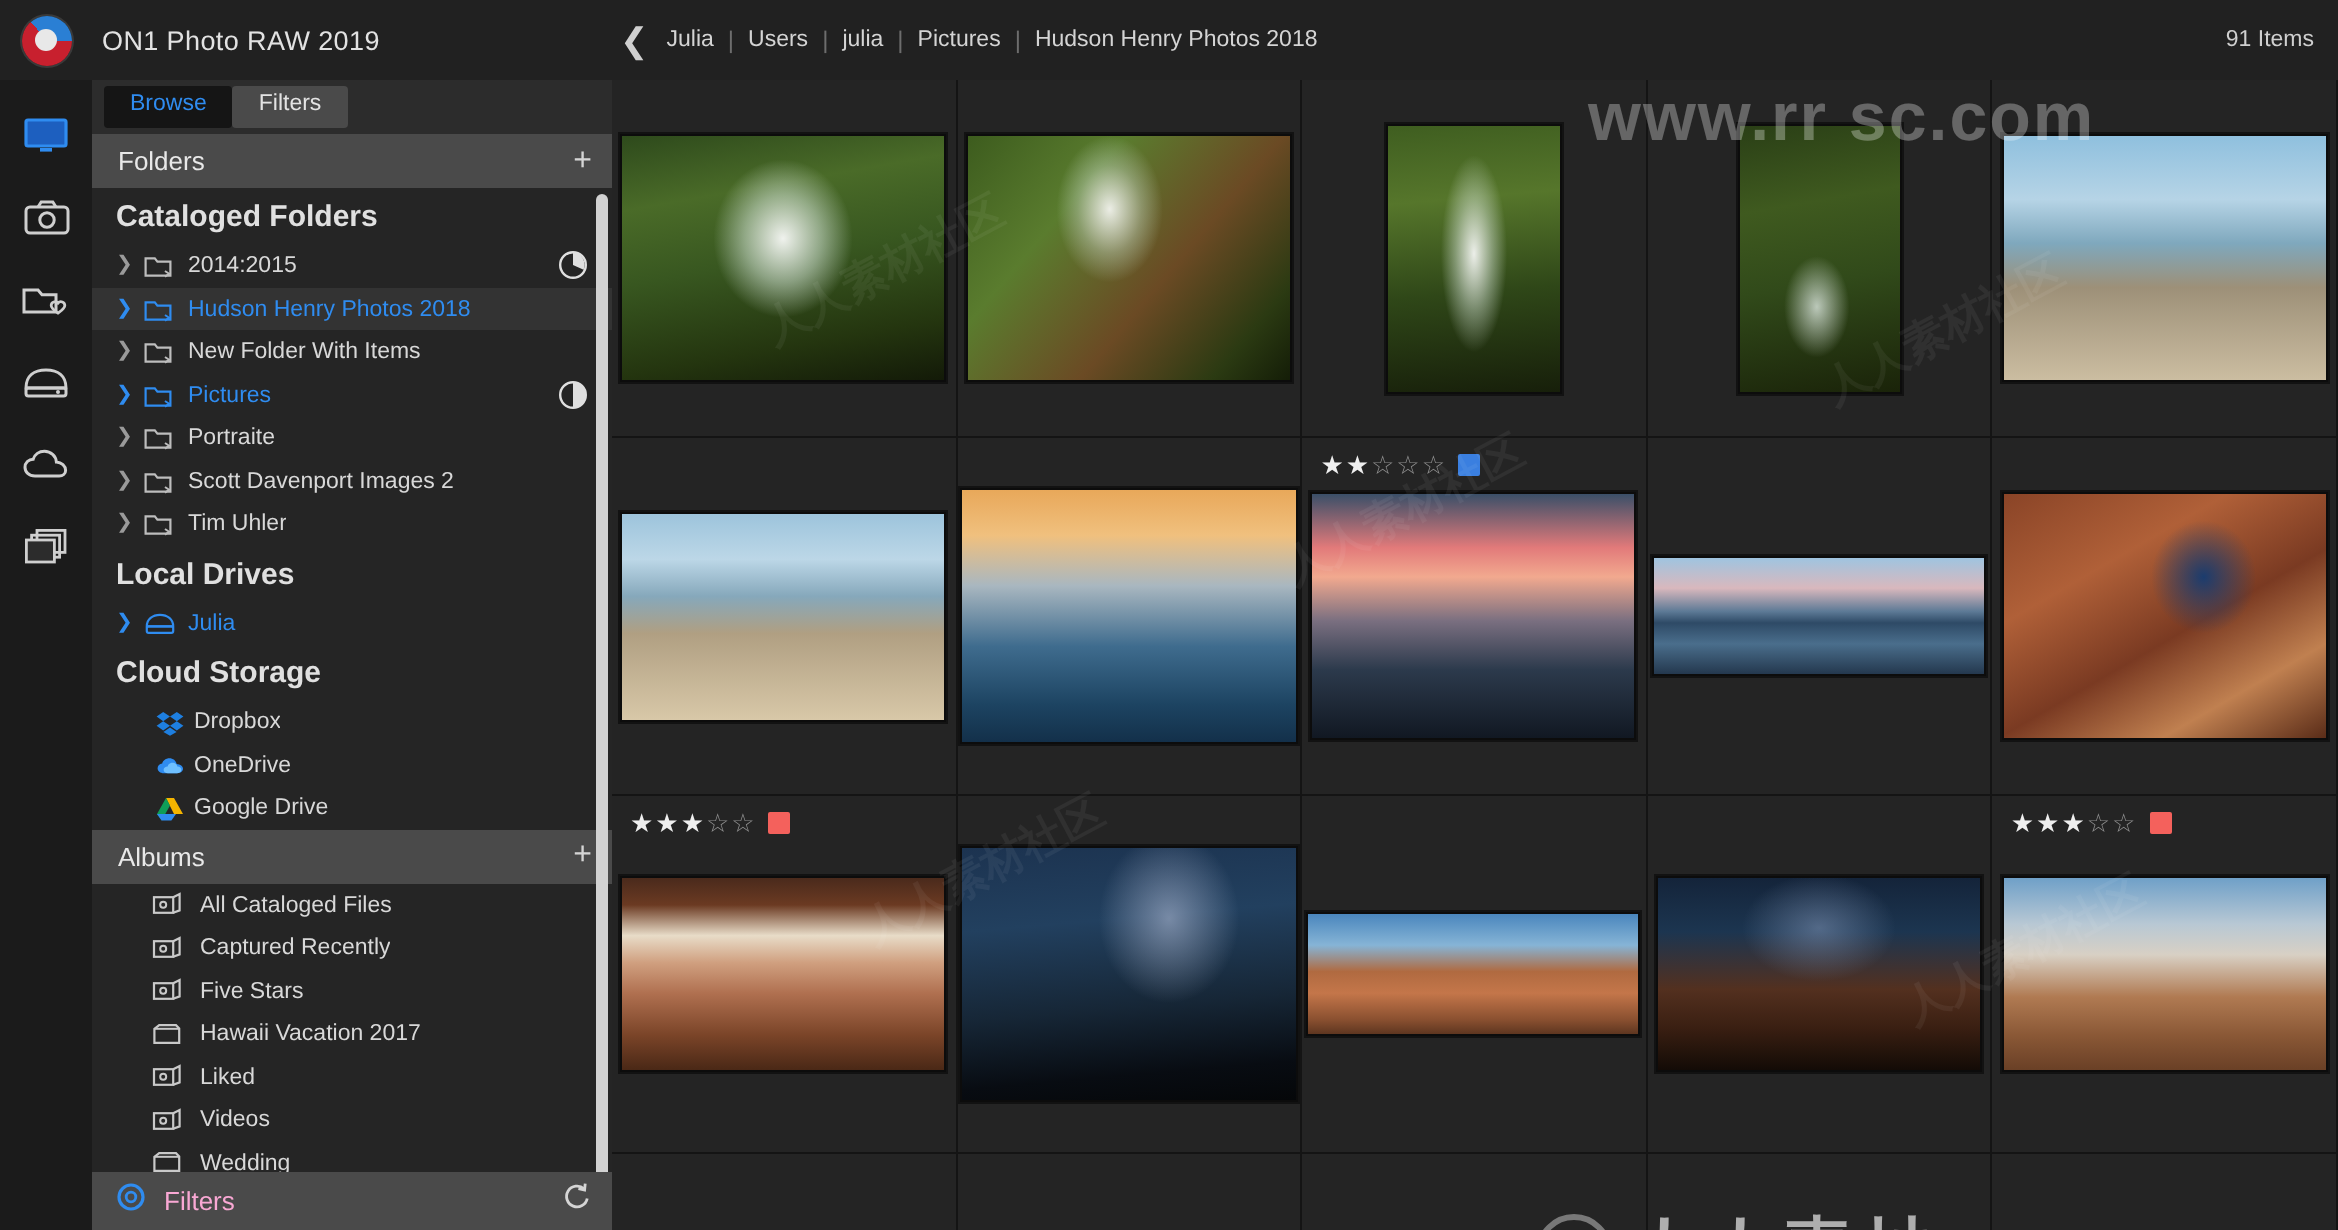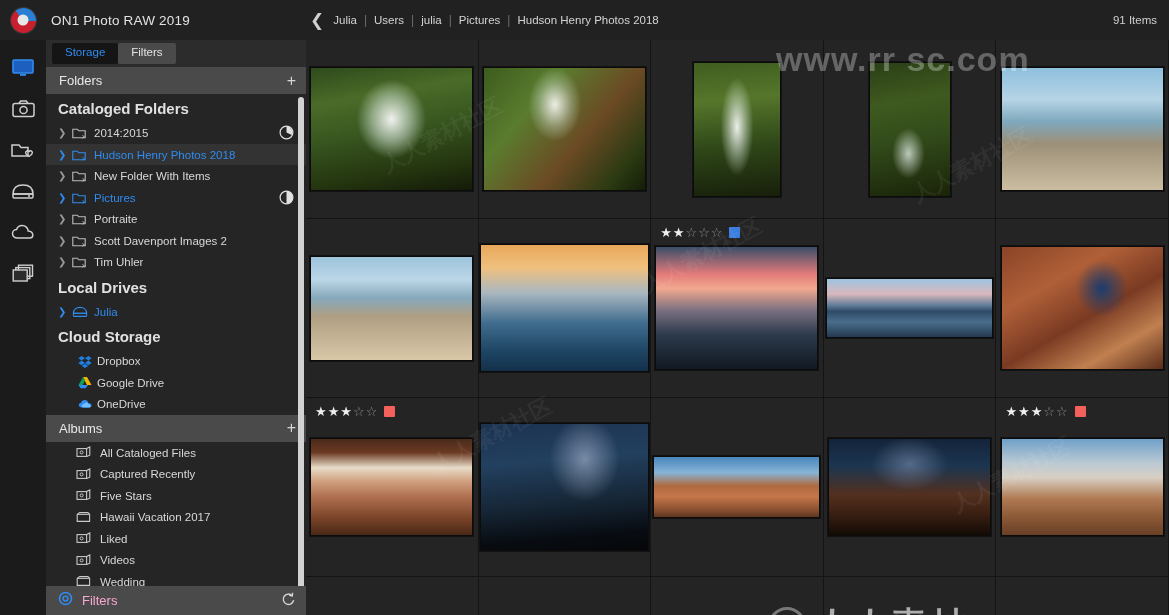--- a/index.html
+++ b/index.html
@@ -137,21 +137,21 @@
     position: absolute; left: 9px; top: 7px; display: flex; align-items: center; gap: 2px; z-index: 3;
   }
   .stars { display: flex; gap: 1px; font-size: 13px; line-height: 1; letter-spacing: 0px; }
   .star { color: #efefef; }
   .star.off { color: #8e8e8e; }
   .swatch { width: 11px; height: 11px; margin-left: 5px; border-radius: 1px; }
 
   
   .wm { position: absolute; pointer-events: none; z-index: 6; }
   .wm-url {
-    left: 470px; top: 0px; font-size: 34px; font-weight: bold; color: rgba(255,255,255,.30);
+    left: 488px; top: 0px; font-size: 34px; font-weight: bold; color: rgba(255,255,255,.30);
     letter-spacing: 1px; font-family: "Liberation Sans", sans-serif;
   }
   .wm-center {
     left: 462px; top: 562px; display: flex; align-items: center; gap: 9px;
   }
   .wm-center .ring {
     width: 38px; height: 38px; border-radius: 50%;
     border: 3px solid rgba(190,190,190,.55);
     display: flex; align-items: center; justify-content: center;
     font-size: 20px; font-weight: bold; color: #2f6fd0;
@@ -231,21 +231,21 @@
             <rect x="6.5" y="1.2" width="14" height="11" fill="none" stroke="#cfcfcf" stroke-width="1.4"></rect>
             <rect x="3.8" y="3.6" width="14" height="11" fill="none" stroke="#cfcfcf" stroke-width="1.4"></rect>
             <rect x="1.2" y="6" width="14" height="11" fill="#2c2c2c" stroke="#cfcfcf" stroke-width="1.4"></rect>
           </svg>
       </div>
     </div>
 
     <div class="sidebar">
 
       <div class="tabs">
-        <div class="tab active">Storage</div>
+        <div class="tab active">Browse</div>
         <div class="tab inactive">Filters</div>
       </div>
 
       <div class="sb-scroll">
 
         <div class="section-hd">
           <span class="t">Folders</span>
           <span class="plus">+</span>
         </div>
 
@@ -362,36 +362,36 @@
             <span class="ficon">
               <svg width="14" height="13" viewBox="0 0 14 13">
                   <path d="M3.6 1 L7 3.3 L3.6 5.6 L.3 3.3z M10.4 1 L13.7 3.3 L10.4 5.6 L7 3.3z M.3 7.9 L3.6 5.6 L7 7.9 L3.6 10.2z M10.4 5.6 L13.7 7.9 L10.4 10.2 L7 7.9z" fill="#1e7fe0"></path>
                   <path d="M3.7 11 L7 8.8 L10.3 11 L7 12.9z" fill="#1e7fe0"></path>
                 </svg>
             </span>
             <span class="lbl">Dropbox</span>
           </div>
           <div class="row cloud-row">
             <span class="ficon">
+              <svg width="15" height="12" viewBox="0 0 15 12">
+                  <path d="M4 9.6C2 9.6.8 8.5.8 7.1c0-1.3 1-2.3 2.3-2.4C3.5 3.2 5 2.1 6.7 2.1c1.8 0 3.3 1.2 3.6 2.9 1.9.1 3.2 1.1 3.2 2.4 0 1.3-1.3 2.2-3 2.2z" fill="#2f8cf0"></path>
+                  <path d="M6 9.6c-1.3 0-2.2-.7-2.2-1.7 0-1 .9-1.7 2-1.7.3-1.1 1.3-1.8 2.5-1.8 1.2 0 2.2.8 2.4 1.9 1.2.1 2 .8 2 1.6 0 1-1 1.7-2.2 1.7z" fill="#6fc0ff"></path>
+                </svg>
+            </span>
+            <span class="lbl">OneDrive</span>
+          </div>
+          <div class="row cloud-row">
+            <span class="ficon">
               <svg width="14" height="13" viewBox="0 0 14 13">
                   <path d="M5 1 h4 l4.5 8 h-4.5z" fill="#f4b400"></path>
                   <path d="M5 1 L.5 9 l2.3 3.3 L7 4.8z" fill="#0f9d58"></path>
                   <path d="M.5 9 h9.5 l-2.3 3.3 h-4.9z" fill="#2f8cf0"></path>
                 </svg>
             </span>
             <span class="lbl">Google Drive</span>
-          </div>
-          <div class="row cloud-row">
-            <span class="ficon">
-              <svg width="15" height="12" viewBox="0 0 15 12">
-                  <path d="M4 9.6C2 9.6.8 8.5.8 7.1c0-1.3 1-2.3 2.3-2.4C3.5 3.2 5 2.1 6.7 2.1c1.8 0 3.3 1.2 3.6 2.9 1.9.1 3.2 1.1 3.2 2.4 0 1.3-1.3 2.2-3 2.2z" fill="#2f8cf0"></path>
-                  <path d="M6 9.6c-1.3 0-2.2-.7-2.2-1.7 0-1 .9-1.7 2-1.7.3-1.1 1.3-1.8 2.5-1.8 1.2 0 2.2.8 2.4 1.9 1.2.1 2 .8 2 1.6 0 1-1 1.7-2.2 1.7z" fill="#6fc0ff"></path>
-                </svg>
-            </span>
-            <span class="lbl">OneDrive</span>
           </div>
         </div>
 
         <div class="section-hd">
           <span class="t">Albums</span>
           <span class="plus">+</span>
         </div>
 
         <div class="albums-list">
           <div class="row">

